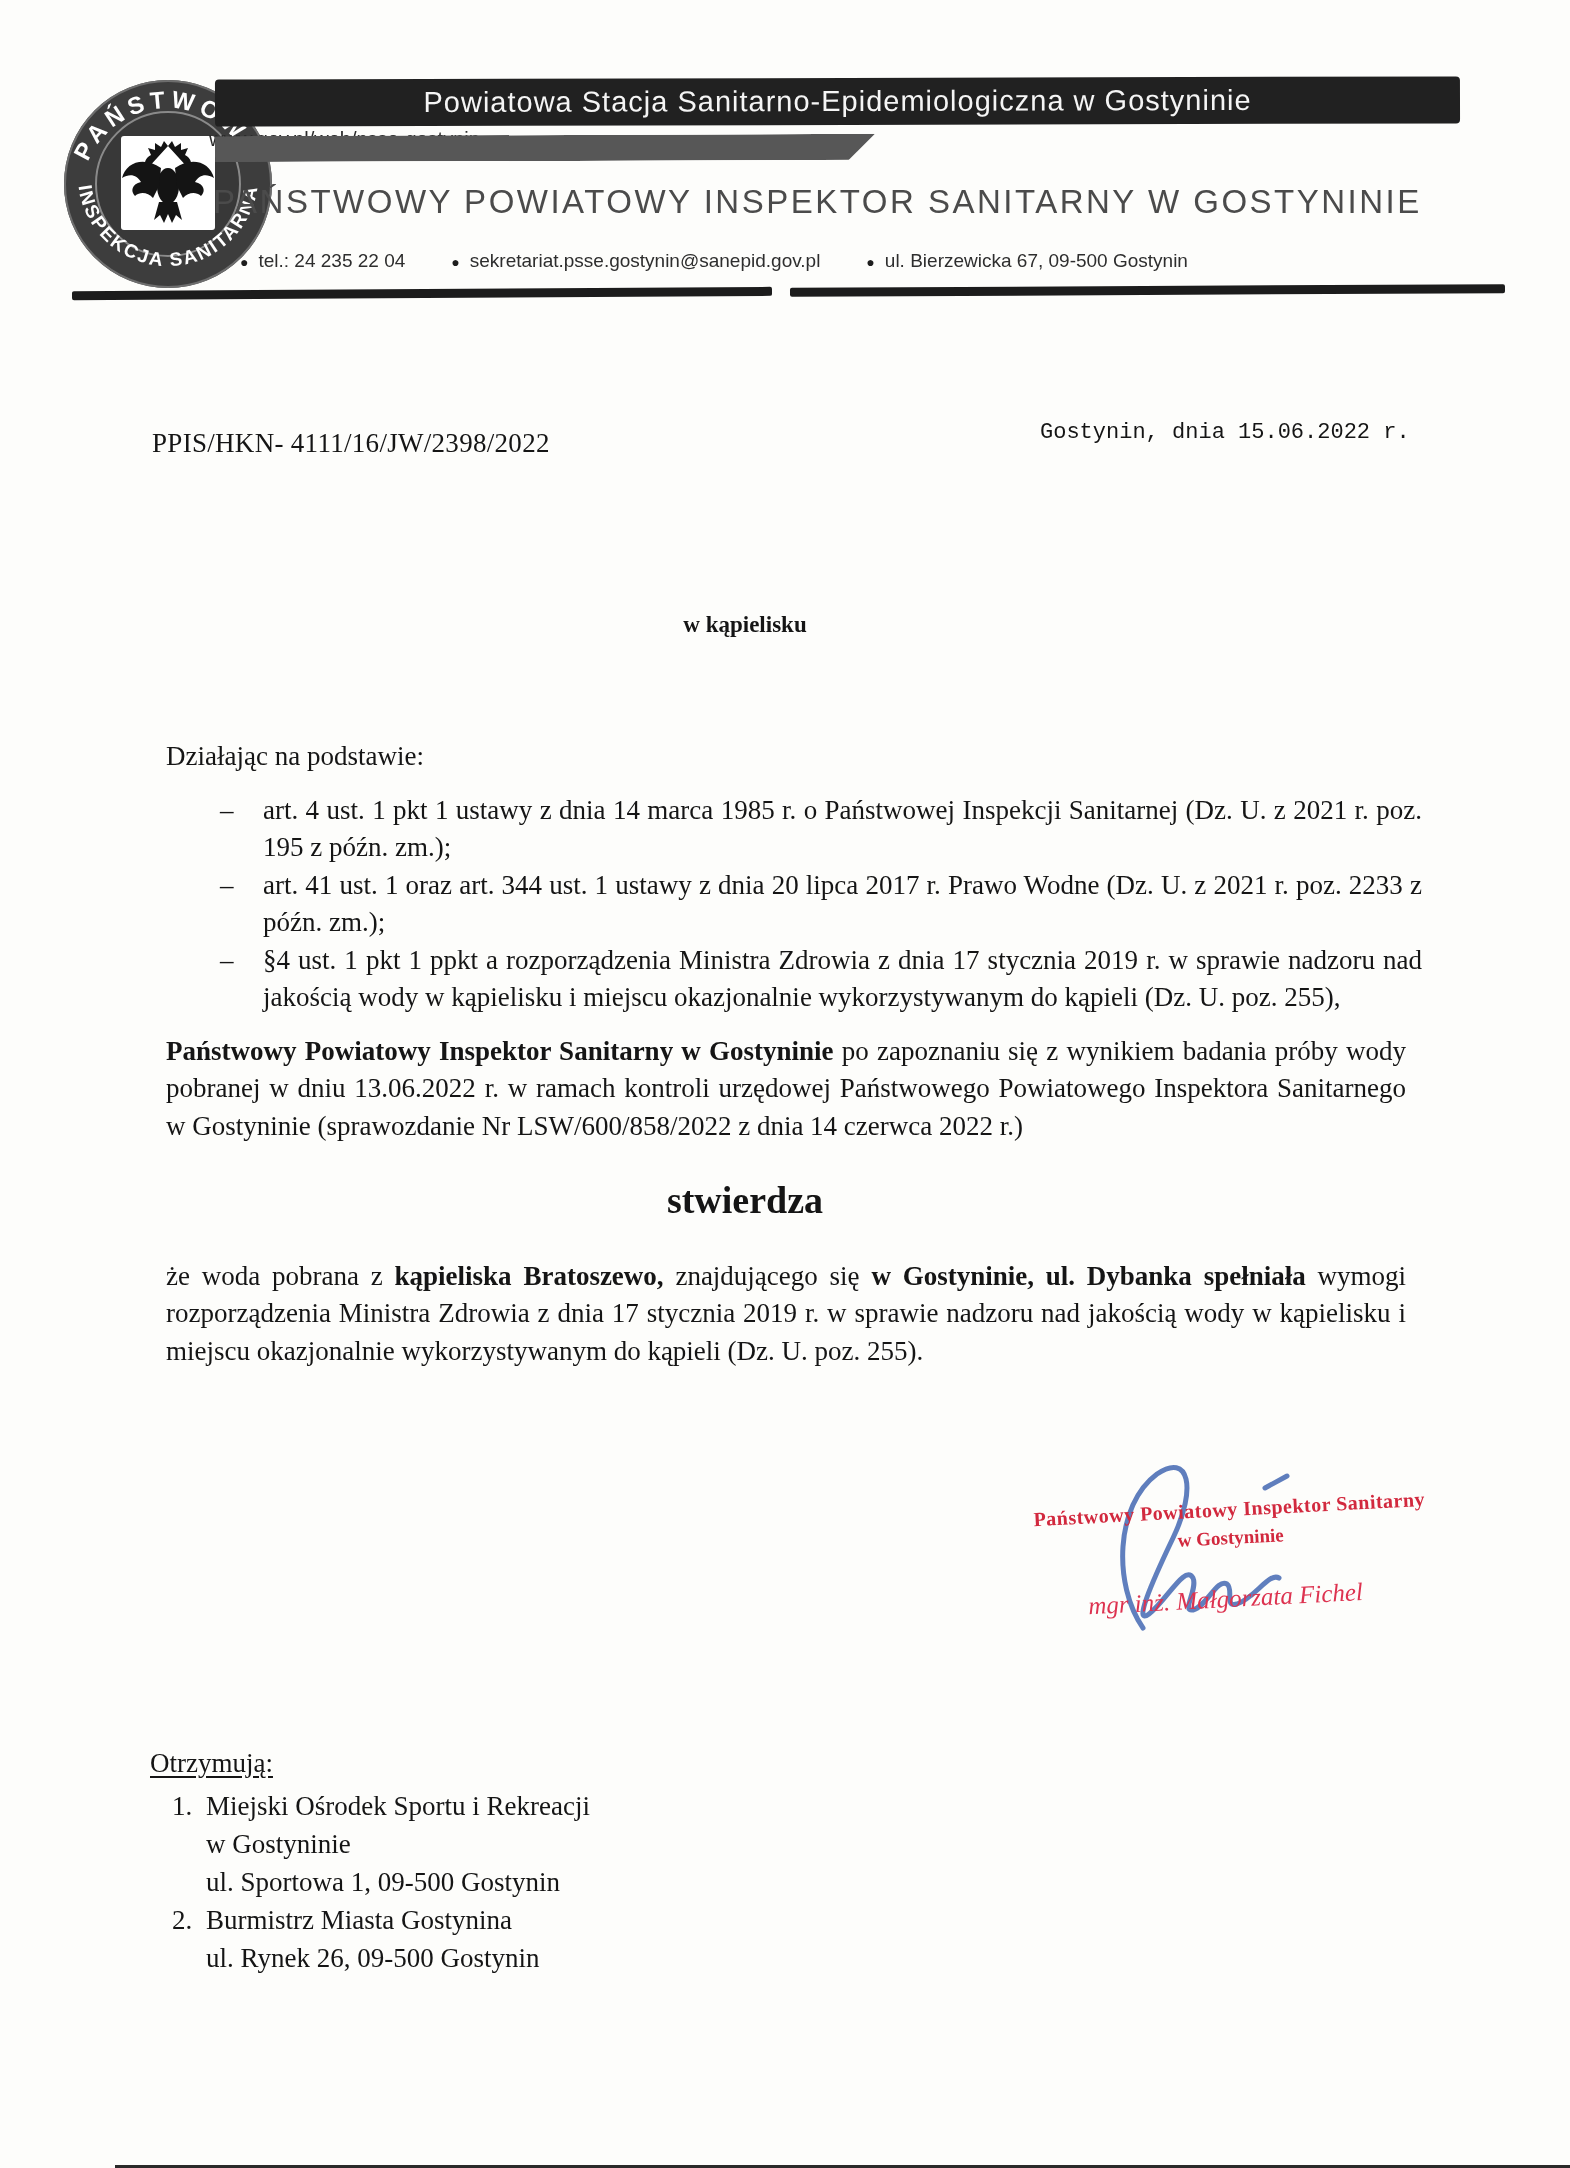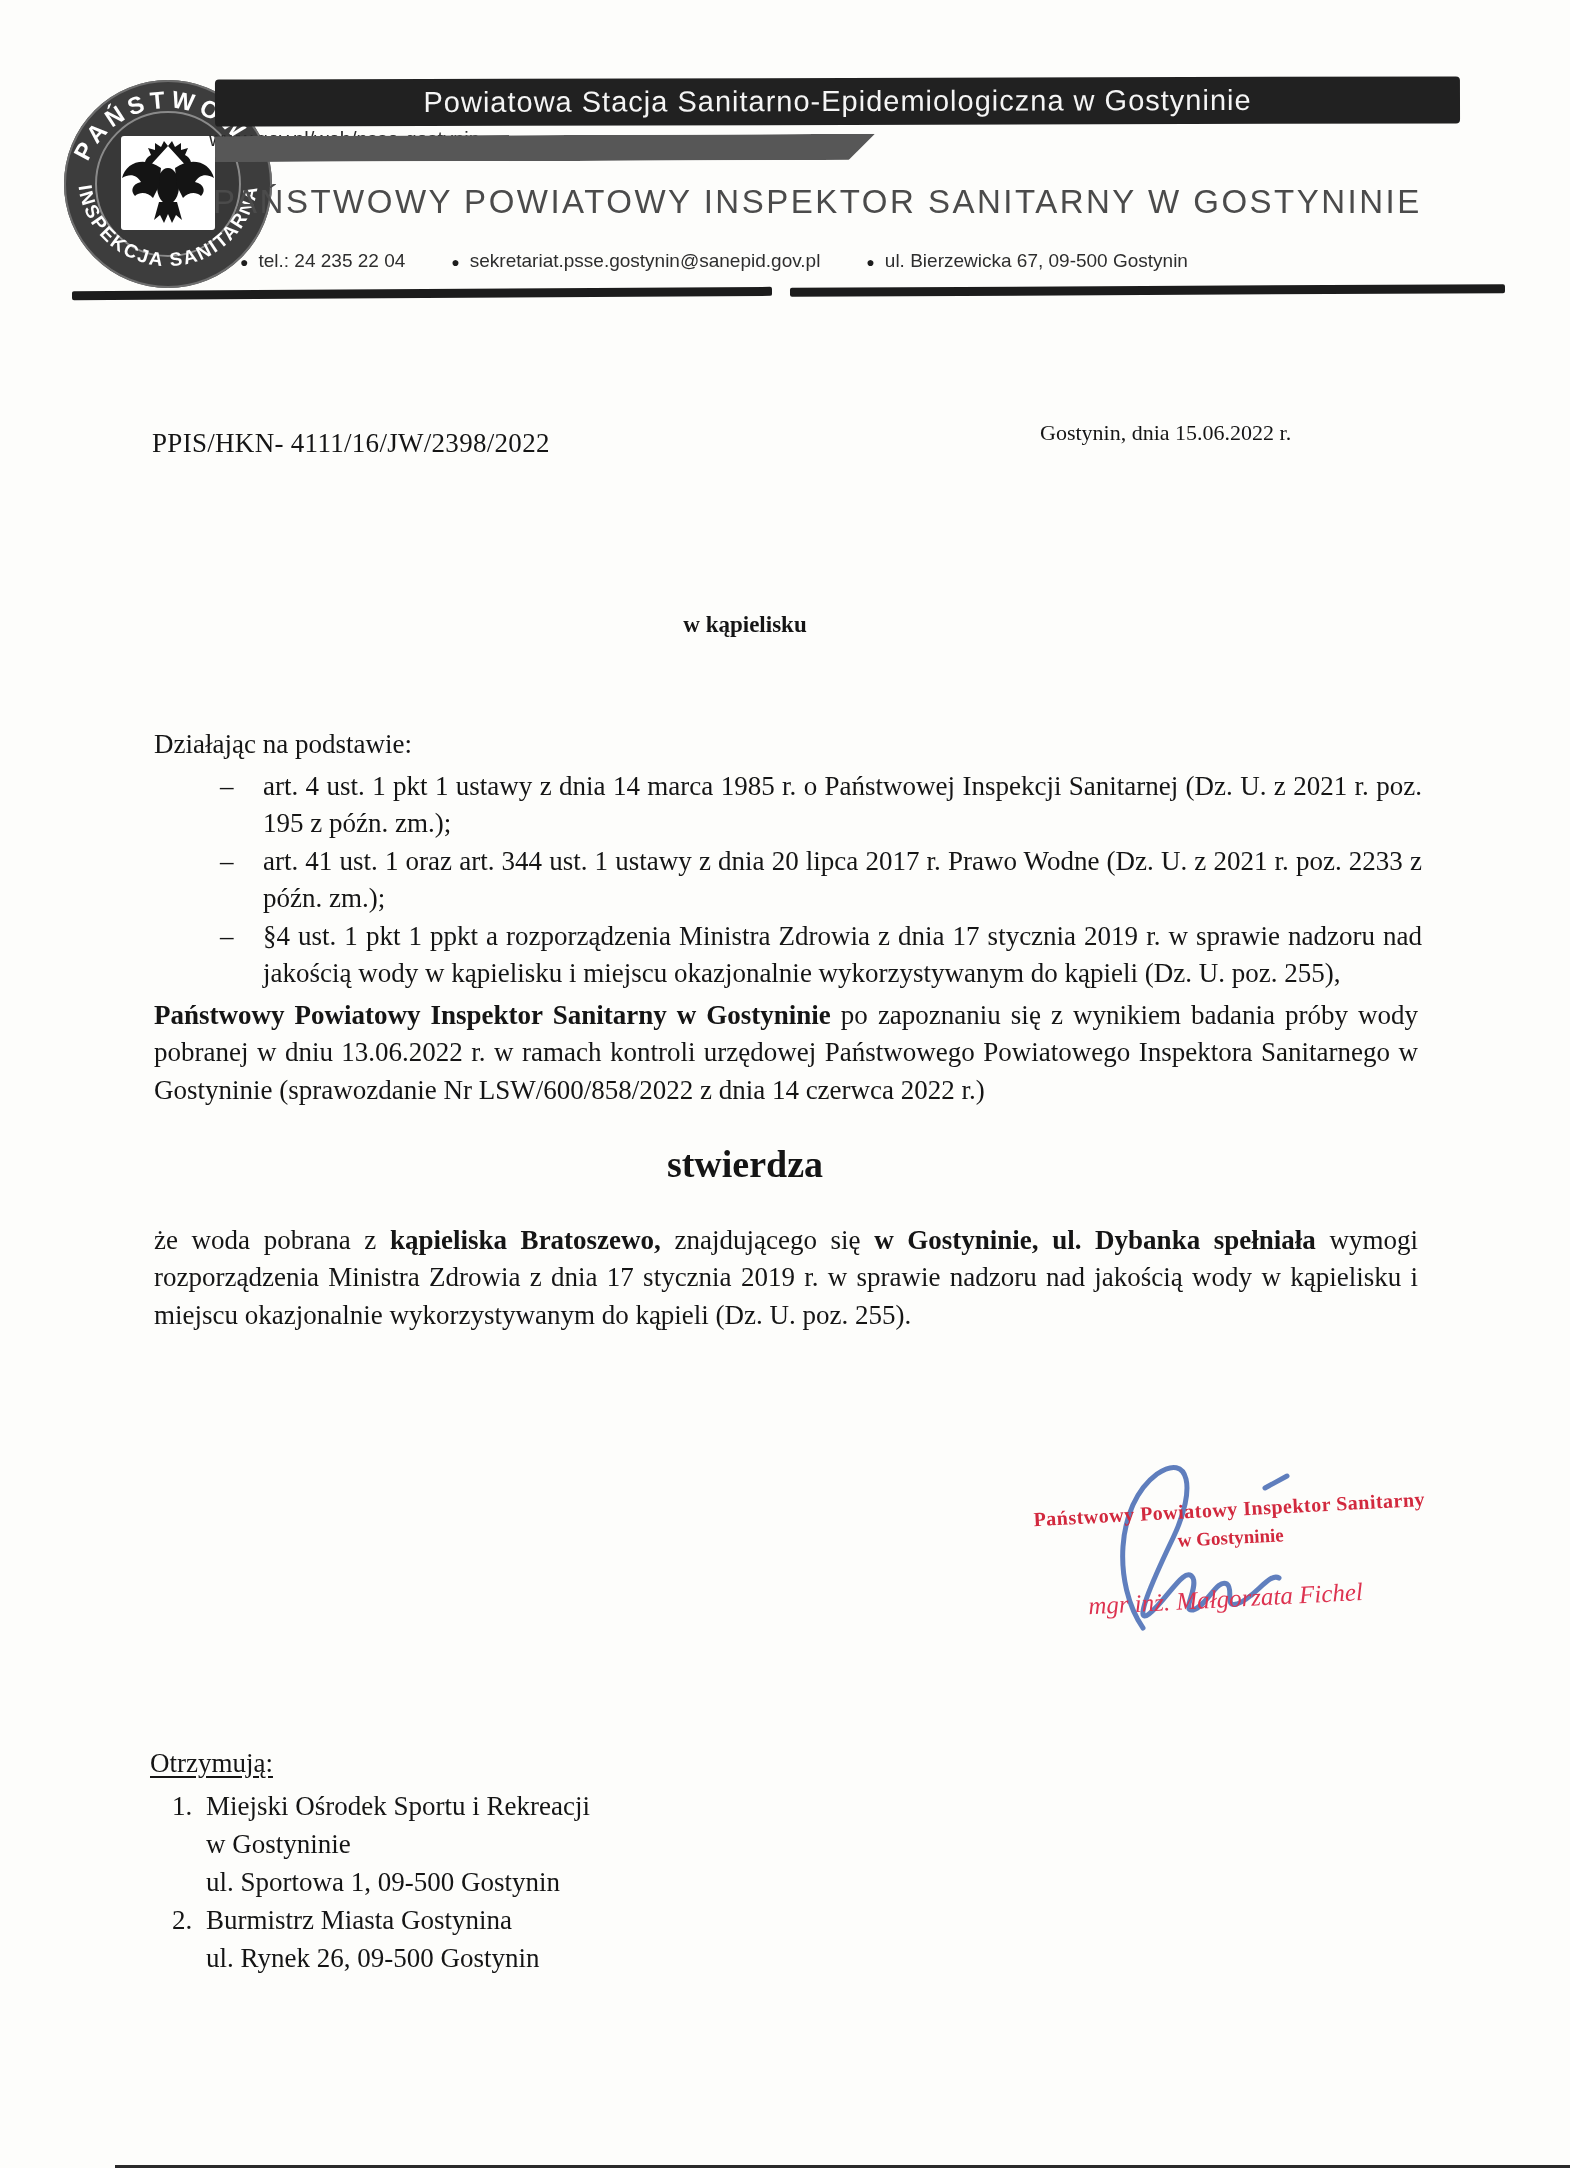--- a/index.html
+++ b/index.html
@@ -42,31 +42,31 @@
   .rule-left{
     position:absolute; left:72px; top:289px; width:700px; height:9px; background:#1c1c1c;
     transform:rotate(-0.35deg); border-radius:2px;
   }
   .rule-right{
     position:absolute; left:790px; top:286px; width:715px; height:9px; background:#1c1c1c;
     transform:rotate(-0.3deg); border-radius:2px;
   }
   
   .ref-number{position:absolute; left:152px; top:428px; font-size:27px; letter-spacing:0.3px;}
-  .place-date{position:absolute; left:1040px; top:420px; font-size:22px;}
+  .place-date{position:absolute; left:1040px; top:420px; font-size:22px;font-family:Liberation Mono, monospace;}
   
   .doc-title{position:absolute; left:150px; top:596px; width:1190px; text-align:center;}
   .doc-title .t1{font-size:32px; font-weight:bold; letter-spacing:0.5px;}
   .doc-title .t2{font-size:23px; font-weight:bold; margin-top:16px;}
   
   .body-text{
     position:absolute; left:150px; top:722px; width:1272px;
     font-size:27px; line-height:37.5px; text-align:justify;
   }
-  .body-text p{margin:4px;}
+  .body-text p{margin:16px;}
   .legal-list{position:relative;}
   .legal-item{position:relative; padding-left:113px;}
   .legal-item .dash{position:absolute; left:70px; top:0;}
   .verdict{width:1190px; text-align:center; font-weight:bold; margin:37px 0 38px 0; font-size:38px;}
   
   .sig-scribble{position:absolute; left:1105px; top:1460px; width:250px; height:180px;}
   .stamp{
     position:absolute; left:1030px; top:1498px; width:400px; text-align:center;
     color:#d2293e; font-weight:bold; transform:rotate(-3deg);
     font-family:"Liberation Serif", serif;

